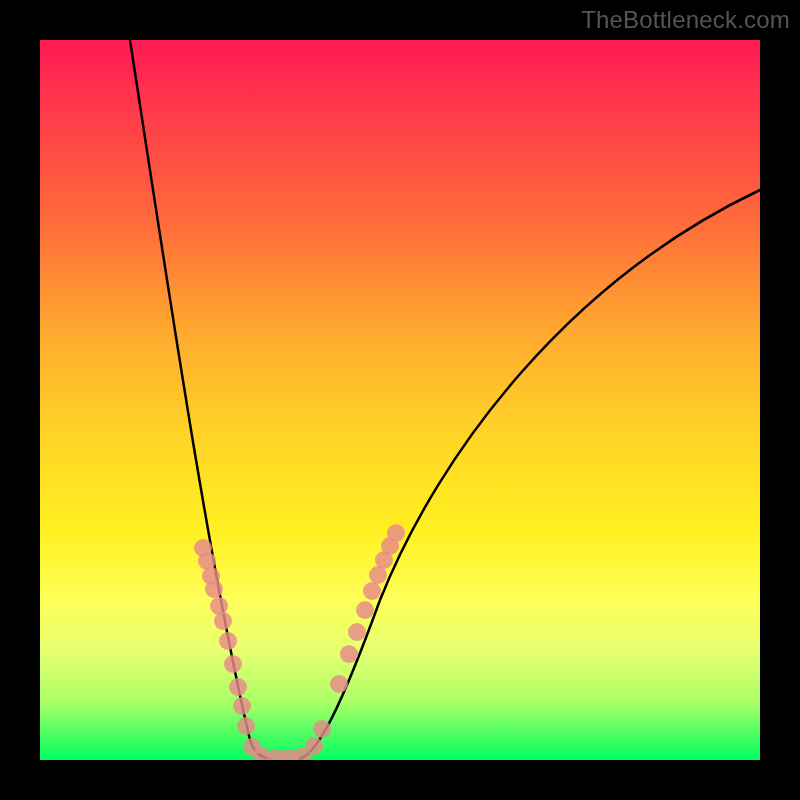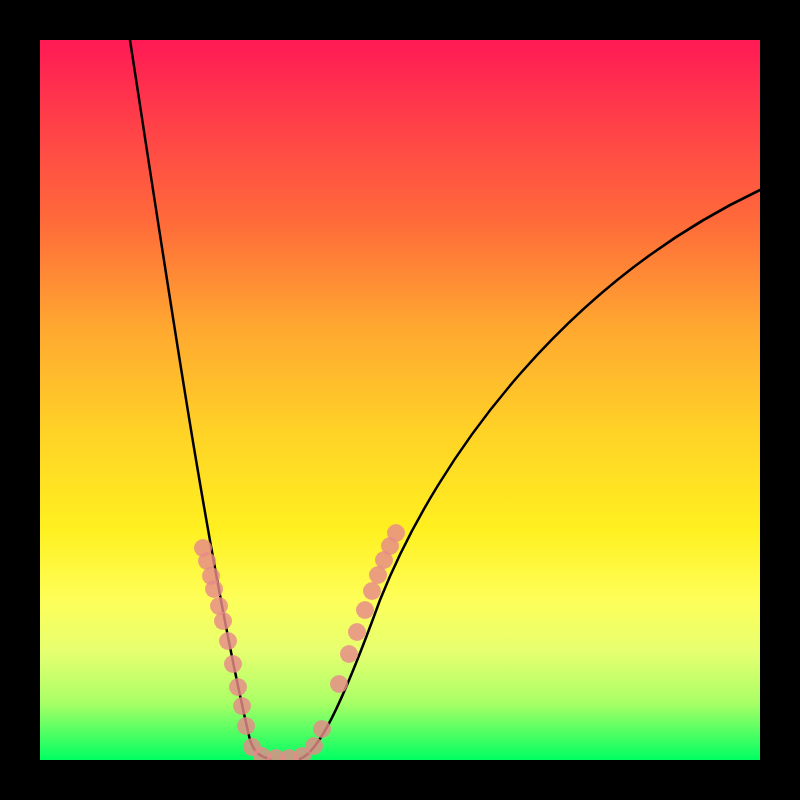--- a/index.html
+++ b/index.html
@@ -56,20 +56,21 @@
   }
   .dot {
     fill: #e78a8a;
     fill-opacity: 0.82;
   }
 </style>
 </head>
 <body>
 
 <div class="frame">
+  <div class="watermark">TheBottleneck.com</div>
 
   <div class="plot-area">
     <svg class="curves" viewBox="0 0 720 720" preserveAspectRatio="none">
       <path class="curve" d="M 90 0 C 130 260, 170 530, 210 700 C 214 712, 220 717, 230 719"></path>
       <path class="curve" d="M 260 719 C 278 712, 300 670, 340 560 C 400 410, 530 240, 720 150"></path>
       <g id="scatter-group">
           <circle cx="163" cy="508" r="9" class="dot"></circle>
           <circle cx="167" cy="521" r="9" class="dot"></circle>
           <circle cx="171" cy="536" r="9" class="dot"></circle>
           <circle cx="174" cy="549" r="9" class="dot"></circle>

